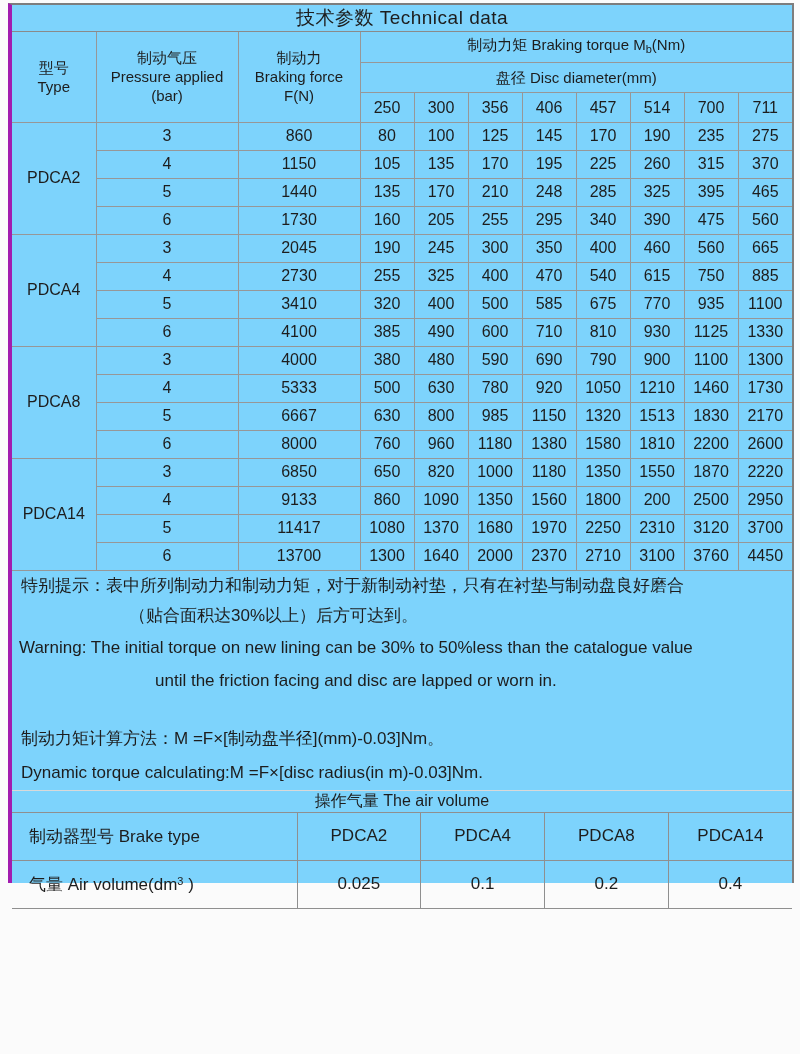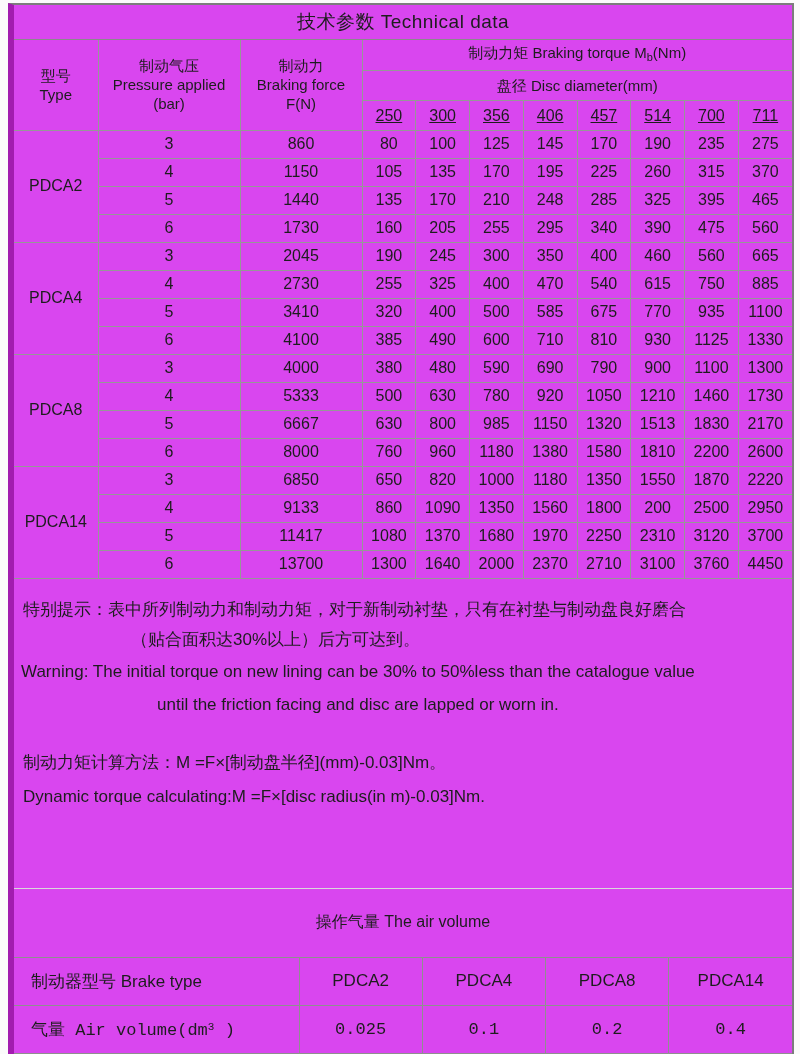--- a/index.html
+++ b/index.html
@@ -7,25 +7,25 @@
     margin: 0; padding: 0;
     width: 800px; height: 1054px;
     background: #fbfbfb;
     font-family: "Liberation Sans", sans-serif;
     color: #1d1d1d;
     overflow: hidden;
   }
   .frame {
     position: absolute;
     left: 8px; top: 3px;
-    width: 786px; height: 1051px;
-    border-left: 6px solid #a21caf;
+    width: 786px; height: 880px;
+    border-left: 4px solid #a21caf;
     border-right: 2px solid #7d7d7d;
     border-top: 2px solid #7d7d7d;
-    background: #d946ef;
+    background: #7dd3fc;
     display: flex;
     flex-direction: column;
   }
   .title-row {
     height: 35px;
     display: flex; align-items: center; justify-content: center;
     font-size: 19px;
     letter-spacing: 0.5px;
     border-bottom: 1px solid #8a8a8a;
   }
@@ -34,33 +34,32 @@
     border: 1px solid #979797;
     text-align: center;
     font-weight: normal;
     padding: 0;
   }
   .main-table tr > *:first-child { border-left: none; }
   .main-table tr > *:last-child  { border-right: none; }
   .main-table thead tr:first-child > * { border-top: none; }
   .hrow1 { height: 30px; }
   .hrow2 { height: 30px; }
-  .hrow3 { height: 30px; text-decoration: underline; }
+  .hrow3 { height: 30px; }
   .main-table thead th { font-size: 15px; line-height: 19px; }
   .main-table thead .diam-th { font-size: 16px; }
   .hdr-line { display: block; }
   .sub-b { font-size: 11px; vertical-align: -3px; }
   .main-table tbody tr { height: 28px; }
   .main-table tbody td { font-size: 16px; }
   .model-cell { font-size: 16px; }
   .group-start > td { border-top: 1.5px solid #6e6e6e; }
   .notes {
     height: 310px;
     border-bottom: 1px solid #d9d9d9;
-    padding-top: 16px;
     font-size: 17px;
   }
   .note-cn-1 { padding-left: 9px;   line-height: 30px; }
   .note-cn-2 { padding-left: 117px; line-height: 30px; }
   .note-en-1 { padding-left: 7px;   line-height: 33px; }
   .note-en-2 { padding-left: 143px; line-height: 33px; }
   .calc-cn   { margin-top: 25px; padding-left: 9px; line-height: 34px; }
   .calc-en   { padding-left: 9px; line-height: 34px; }
   .air-title {
     height: 68px;
@@ -71,21 +70,21 @@
     border: 1px solid #8f8f8f;
     font-weight: normal;
     text-align: center;
     font-size: 17px;
     padding: 12px;
   }
   .air-table tr > *:first-child { border-left: none; }
   .air-table tr > *:last-child  { border-right: none; }
   .air-table .label-cell { text-align: left; padding-left: 17px; }
   .air-table thead tr { height: 46px; }
-  .air-table tbody tr { height: 37px; font-family: Liberation Mono, monospace; }
+  .air-table tbody tr { height: 37px; }
   .sup-3 { font-size: 11px; vertical-align: 5px; }
   .bottom-stub { flex: 1 1 auto; position: relative; }
   .bottom-stub .stub-line {
     position: absolute; left: 284px; top: 0; bottom: 0;
     width: 1px; background: #8f8f8f;
   }
 </style>
 </head>
 <body>
 

